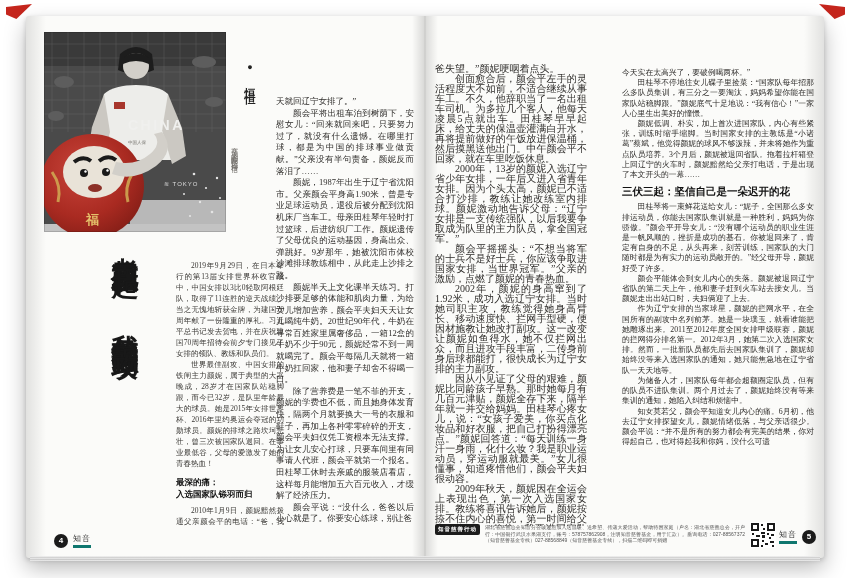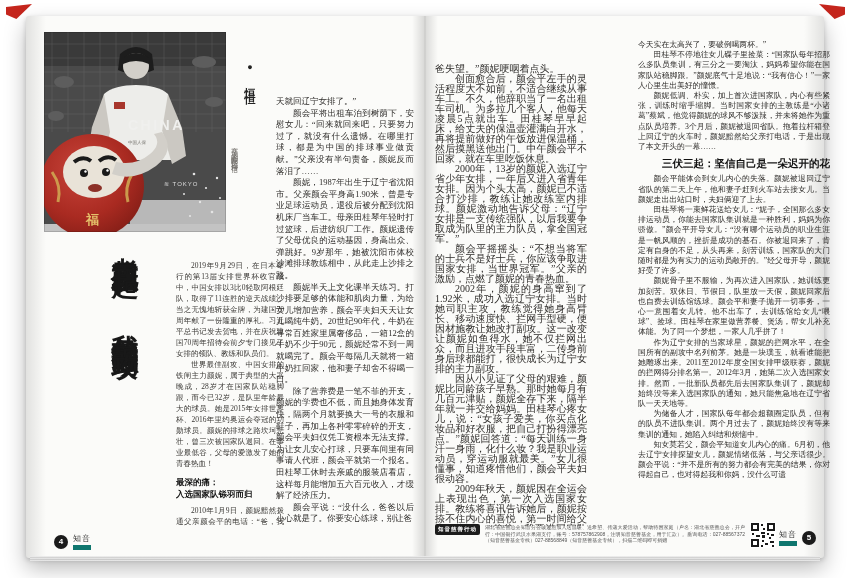--- a/index.html
+++ b/index.html
@@ -42,30 +42,30 @@
     writing-mode:vertical-rl;text-orientation:upright;overflow:hidden;
     font-weight:bold;color:#181818;font-size:27px;line-height:50px;letter-spacing:2px;}
   .col{overflow:hidden;}
   .col-lede{left:126px;top:244px;width:108px;height:268px;font-size:7.5px;line-height:11px;margin-left:24px;}
   .col-lede .para{color:#3a3835;}
   .h-sec1{font-size:8.5px;font-weight:bold;text-align:left;color:#111;line-height:12px;margin:7px 0 5px 0;}
   .col-2{left:250px;top:44px;width:138px;height:492px;font-size:8.5px;line-height:11.6px;margin-top:36px;}
 
   
   .col-3{left:409px;top:48px;width:152px;height:462px;font-size:10px;line-height:10px;}
-  .col-4{left:596px;top:24px;width:192px;height:462px;font-size:7.8px;line-height:10.2px;margin-left:16px;}
-  .h-sec2{font-size:10.5px;font-weight:bold;text-align:right;color:#111;margin:7px 0 5px 0;}
+  .col-4{left:596px;top:52px;width:192px;height:462px;font-size:7.8px;line-height:10.2px;}
+  .h-sec2{font-size:10.5px;font-weight:bold;text-align:left;color:#111;margin:7px 0 5px 0;}
 
   
   .folio{display:flex;align-items:center;gap:5px;font-family:"Liberation Sans","DejaVu Sans",sans-serif;}
   .folio-l{left:28px;top:517px;}
   .folio-r{right:8px;top:513px;}
   .folio .num{width:14px;height:14px;border-radius:50%;background:#1b1b1b;color:#fff;
     font-size:8px;display:flex;align-items:center;justify-content:center;font-weight:bold;}
-  .folio .brand{font-size:8px;color:#333;letter-spacing:1px;border-bottom:5px solid #0f766e;padding-bottom:1px;}
+  .folio .brand{font-size:8px;color:#333;letter-spacing:1px;border-bottom:3px solid #0f766e;padding-bottom:1px;}
 
   
   .charity{left:409px;top:508px;width:310px;display:flex;gap:5px;align-items:flex-start;}
   .charity .pill{background:#1c1c1c;color:#fff;font-size:5.5px;font-weight:bold;
     padding:2px 3px;border-radius:2px;white-space:nowrap;letter-spacing:1px;
     font-family:"Liberation Sans","DejaVu Sans",sans-serif;}
   .charity .tiny{flex:1;font-size:5px;line-height:6.5px;color:#555;text-align:justify;
     font-family:"Liberation Sans","DejaVu Sans",sans-serif;}
   .qr{left:724px;top:506px;width:26px;height:26px;}
 </style>
@@ -194,23 +194,22 @@
     </div>
 
   <div class="abs col col-4">
     <div>
         <p class="para cont">今天实在太高兴了，要破例喝两杯。”</p>
         <p class="para">田桂琴不停地往女儿碟子里捡菜：“国家队每年招那么多队员集训，有三分之一要淘汰，妈妈希望你能在国家队站稳脚跟。”颜妮底气十足地说：“我有信心！”一家人心里生出美好的憧憬。</p>
         <p class="para">颜妮低调、朴实，加上首次进国家队，内心有些紧张，训练时缩手缩脚。当时国家女排的主教练是“小诸葛”蔡斌，他觉得颜妮的球风不够泼辣，并未将她作为重点队员培养。3个月后，颜妮被退回省队。拖着拉杆箱登上回辽宁的火车时，颜妮黯然给父亲打电话，于是出现了本文开头的一幕……</p>
       </div>
     <h4 class="h-sec2">三伏三起：坚信自己是一朵迟开的花</h4>
     <div>
+        <p class="para">田桂琴将一束鲜花送给女儿：“妮子，全国那么多女排运动员，你能去国家队集训就是一种胜利，妈妈为你骄傲。”颜会平开导女儿：“没有哪个运动员的职业生涯是一帆风顺的，挫折是成功的基石。你被退回来了，肯定有自身的不足，从头再来，刻苦训练，国家队的大门随时都是为有实力的运动员敞开的。”经父母开导，颜妮好受了许多。</p>
         <p class="para">颜会平能体会到女儿内心的失落。颜妮被退回辽宁省队的第二天上午，他和妻子赶到火车站去接女儿。当颜妮走出出站口时，夫妇俩迎了上去。</p>
-        <p class="para">田桂琴将一束鲜花送给女儿：“妮子，全国那么多女排运动员，你能去国家队集训就是一种胜利，妈妈为你骄傲。”颜会平开导女儿：“没有哪个运动员的职业生涯是一帆风顺的，挫折是成功的基石。你被退回来了，肯定有自身的不足，从头再来，刻苦训练，国家队的大门随时都是为有实力的运动员敞开的。”经父母开导，颜妮好受了许多。</p>
-        <p class="para">颜妮骨子里不服输，为再次进入国家队，她训练更加刻苦。双休日、节假日，队里放一天假，颜妮回家后也自费去训练馆练球。颜会平和妻子抛开一切事务，一心一意围着女儿转。他不出车了，去训练馆给女儿“喂球”、捡球。田桂琴在家里做营养餐、煲汤，帮女儿补充体能。为了同一个梦想，一家人几乎拼了！</p>
         <p class="para">作为辽宁女排的当家球星，颜妮的拦网水平，在全国所有的副攻中名列前茅。她是一块璞玉，就看谁能把她雕琢出来。2011至2012年度全国女排甲级联赛，颜妮的拦网得分排名第一。2012年3月，她第二次入选国家女排。然而，一批新队员都先后去国家队集训了，颜妮却始终没等来入选国家队的通知，她只能焦急地在辽宁省队一天天地等。</p>
         <p class="para">为储备人才，国家队每年都会超额圈定队员，但有的队员不进队集训。两个月过去了，颜妮始终没有等来集训的通知，她陷入纠结和烦恼中。</p>
         <p class="para">知女莫若父，颜会平知道女儿内心的痛。6月初，他去辽宁女排探望女儿，颜妮情绪低落，与父亲话很少。颜会平说：“并不是所有的努力都会有完美的结果，你对得起自己，也对得起我和你妈，没什么可遗</p>
       </div>
   </div>
 
   <div class="abs charity">
     <span class="pill">知音慈善行动</span>
     <span class="tiny">湖北省慈善总会知音分会诚邀您加入送温暖、送希望、传递大爱活动，帮助特困家庭（户名：湖北省慈善总会，开户行：中国银行武汉水果湖支行，账号：578757862908，注明知音慈善基金，用于汇款）。垂询电话：027-88567372（知音慈善基金专线）027-88568849（知音慈善基金专线），扫描二维码即可捐赠</span>
   </div>

